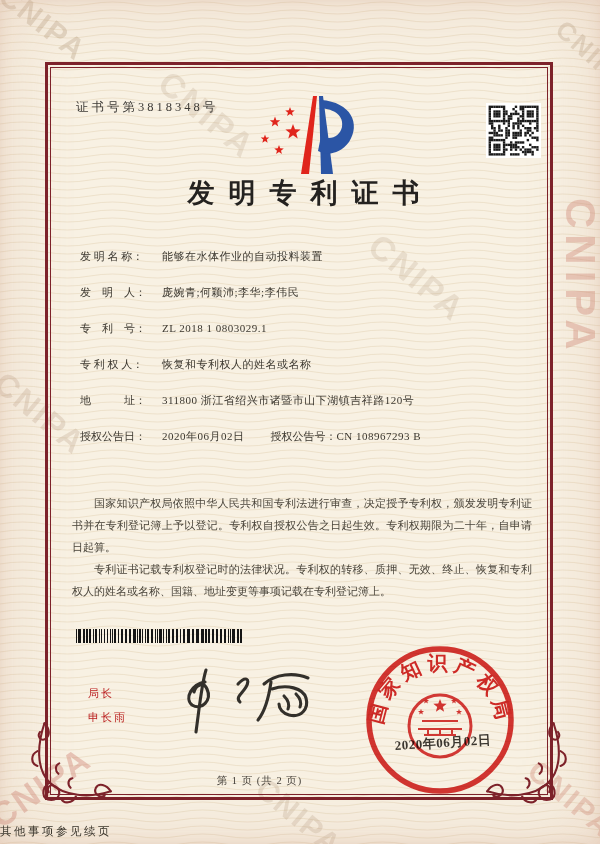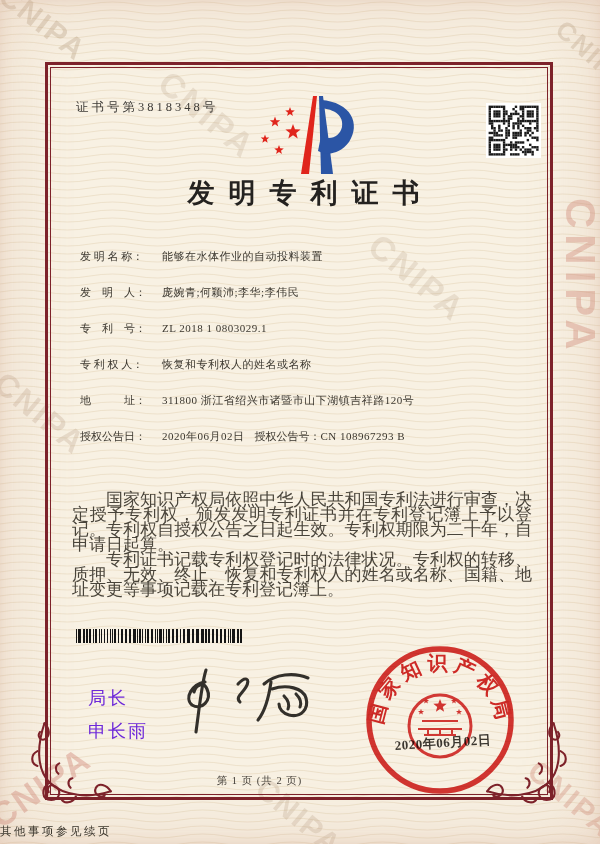--- a/index.html
+++ b/index.html
@@ -32,31 +32,31 @@
   #qr{ position:absolute; left:486px; top:103px; z-index:4; background:#fff; }
   .title{
     position:absolute; left:0; top:175px; width:600px; z-index:4;
     text-align:center; font-size:27px; font-weight:bold; color:#242220;
     letter-spacing:14px; padding-left:21px; box-sizing:border-box;
   }
   .fields{ position:absolute; left:80px; top:245px; width:452px; z-index:4; }
   .frow{ line-height:22px; margin-bottom:14px; font-size:11px; color:#3b372f; white-space:nowrap; }
   .flabel{ display:inline-block; width:82px; white-space:pre; color:#3b372f; }
   .fvalue{ color:#3b372f; letter-spacing:0.5px; }
-  .pair2{ width:auto; margin-left:10px; }
+  .pair2{ width:auto; margin-left:26px; }
   .paras{
     position:absolute; left:72px; top:492px; width:460px; z-index:4;
-    font-size:17px; line-height:15px; color:#49443a; text-align:justify;
+    font-size:11px; line-height:22px; color:#49443a; text-align:justify;
   }
   .paras p{ margin:0; text-indent:2em; }
   #barcode{ position:absolute; left:76px; top:629px; z-index:4; }
   .signer{
     position:absolute; left:88px; top:686px; z-index:4;
     font-family:"Liberation Sans","DejaVu Sans",sans-serif;
-    font-size:18px; color:#6d28d9; letter-spacing:2px;
+    font-size:11px; color:#b91c1c; letter-spacing:2px;
   }
   .signer div{ margin-bottom:9px; }
   #signature{ position:absolute; left:172px; top:662px; z-index:4; }
   #seal{ position:absolute; left:362px; top:642px; z-index:5; mix-blend-mode:multiply; opacity:.95; }
   .seal-date{
     position:absolute; left:368px; top:734px; width:150px; z-index:6;
     text-align:center; font-size:13px; font-weight:600; color:#3d3a36;
     transform:rotate(-3.5deg); letter-spacing:0.5px; mix-blend-mode:multiply;
   }
   .page-info{

